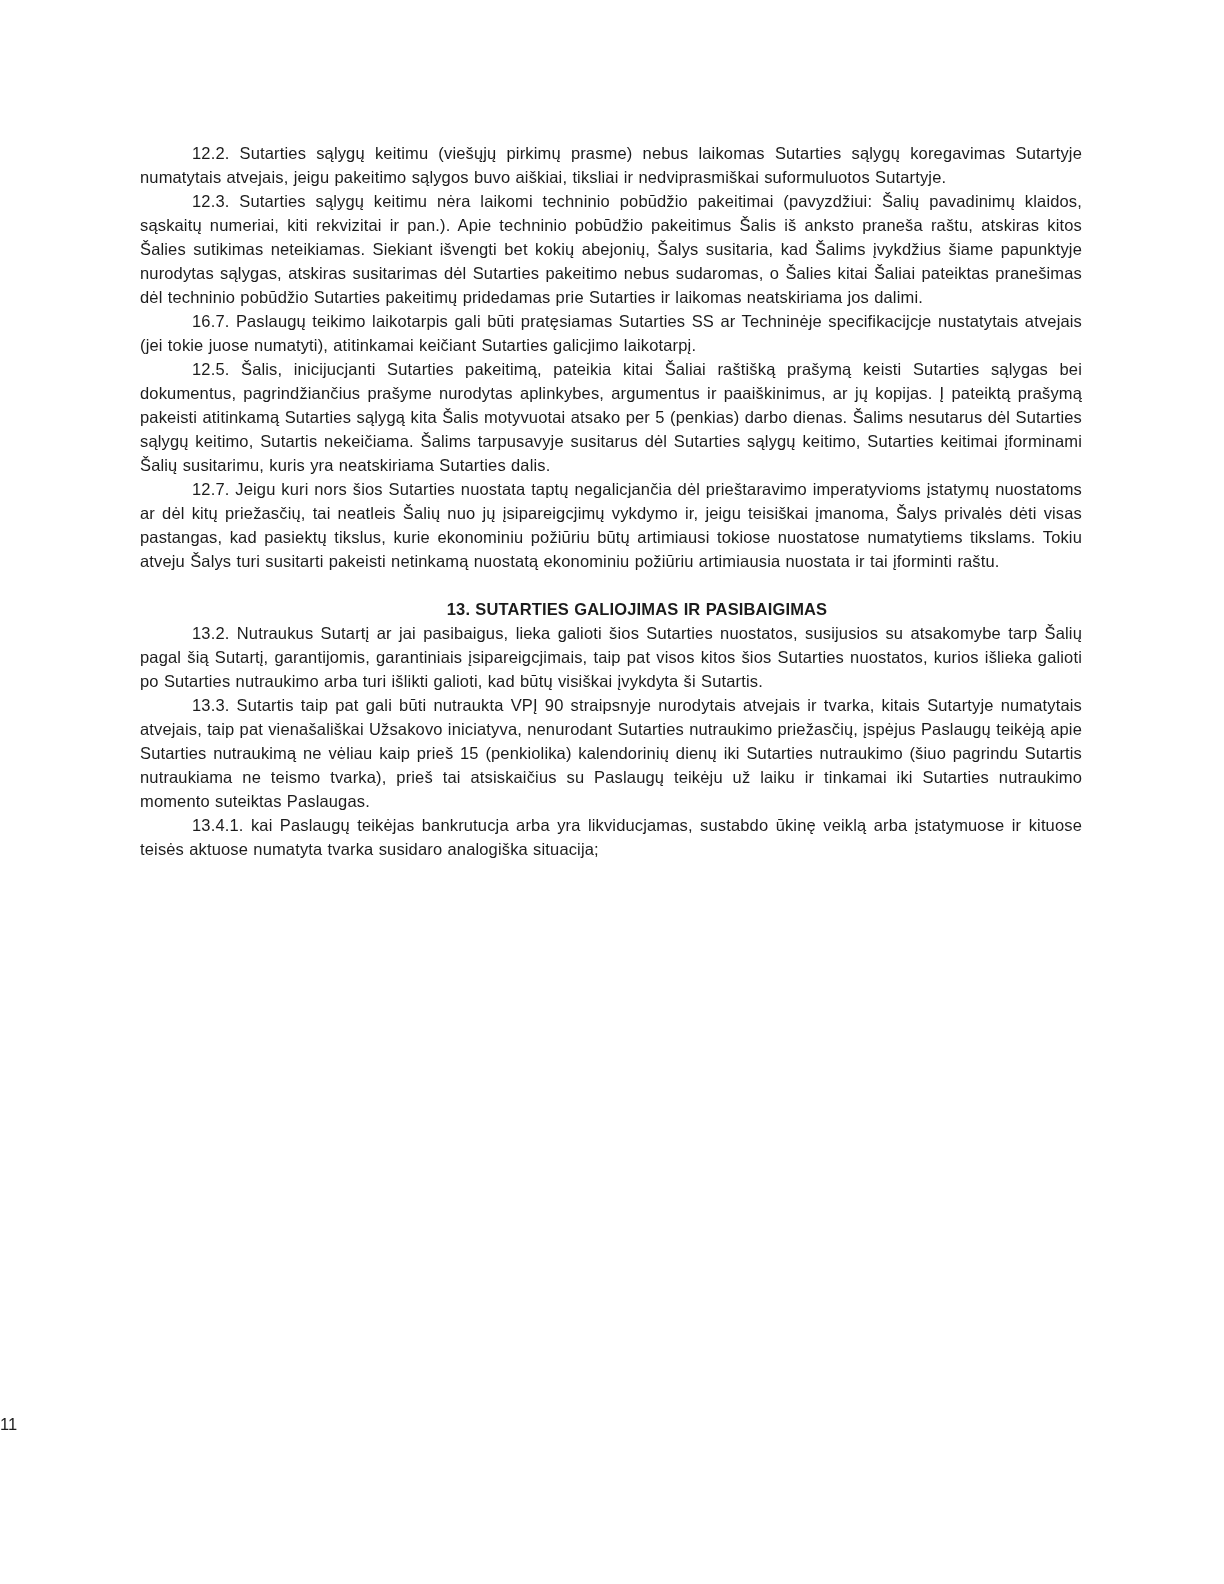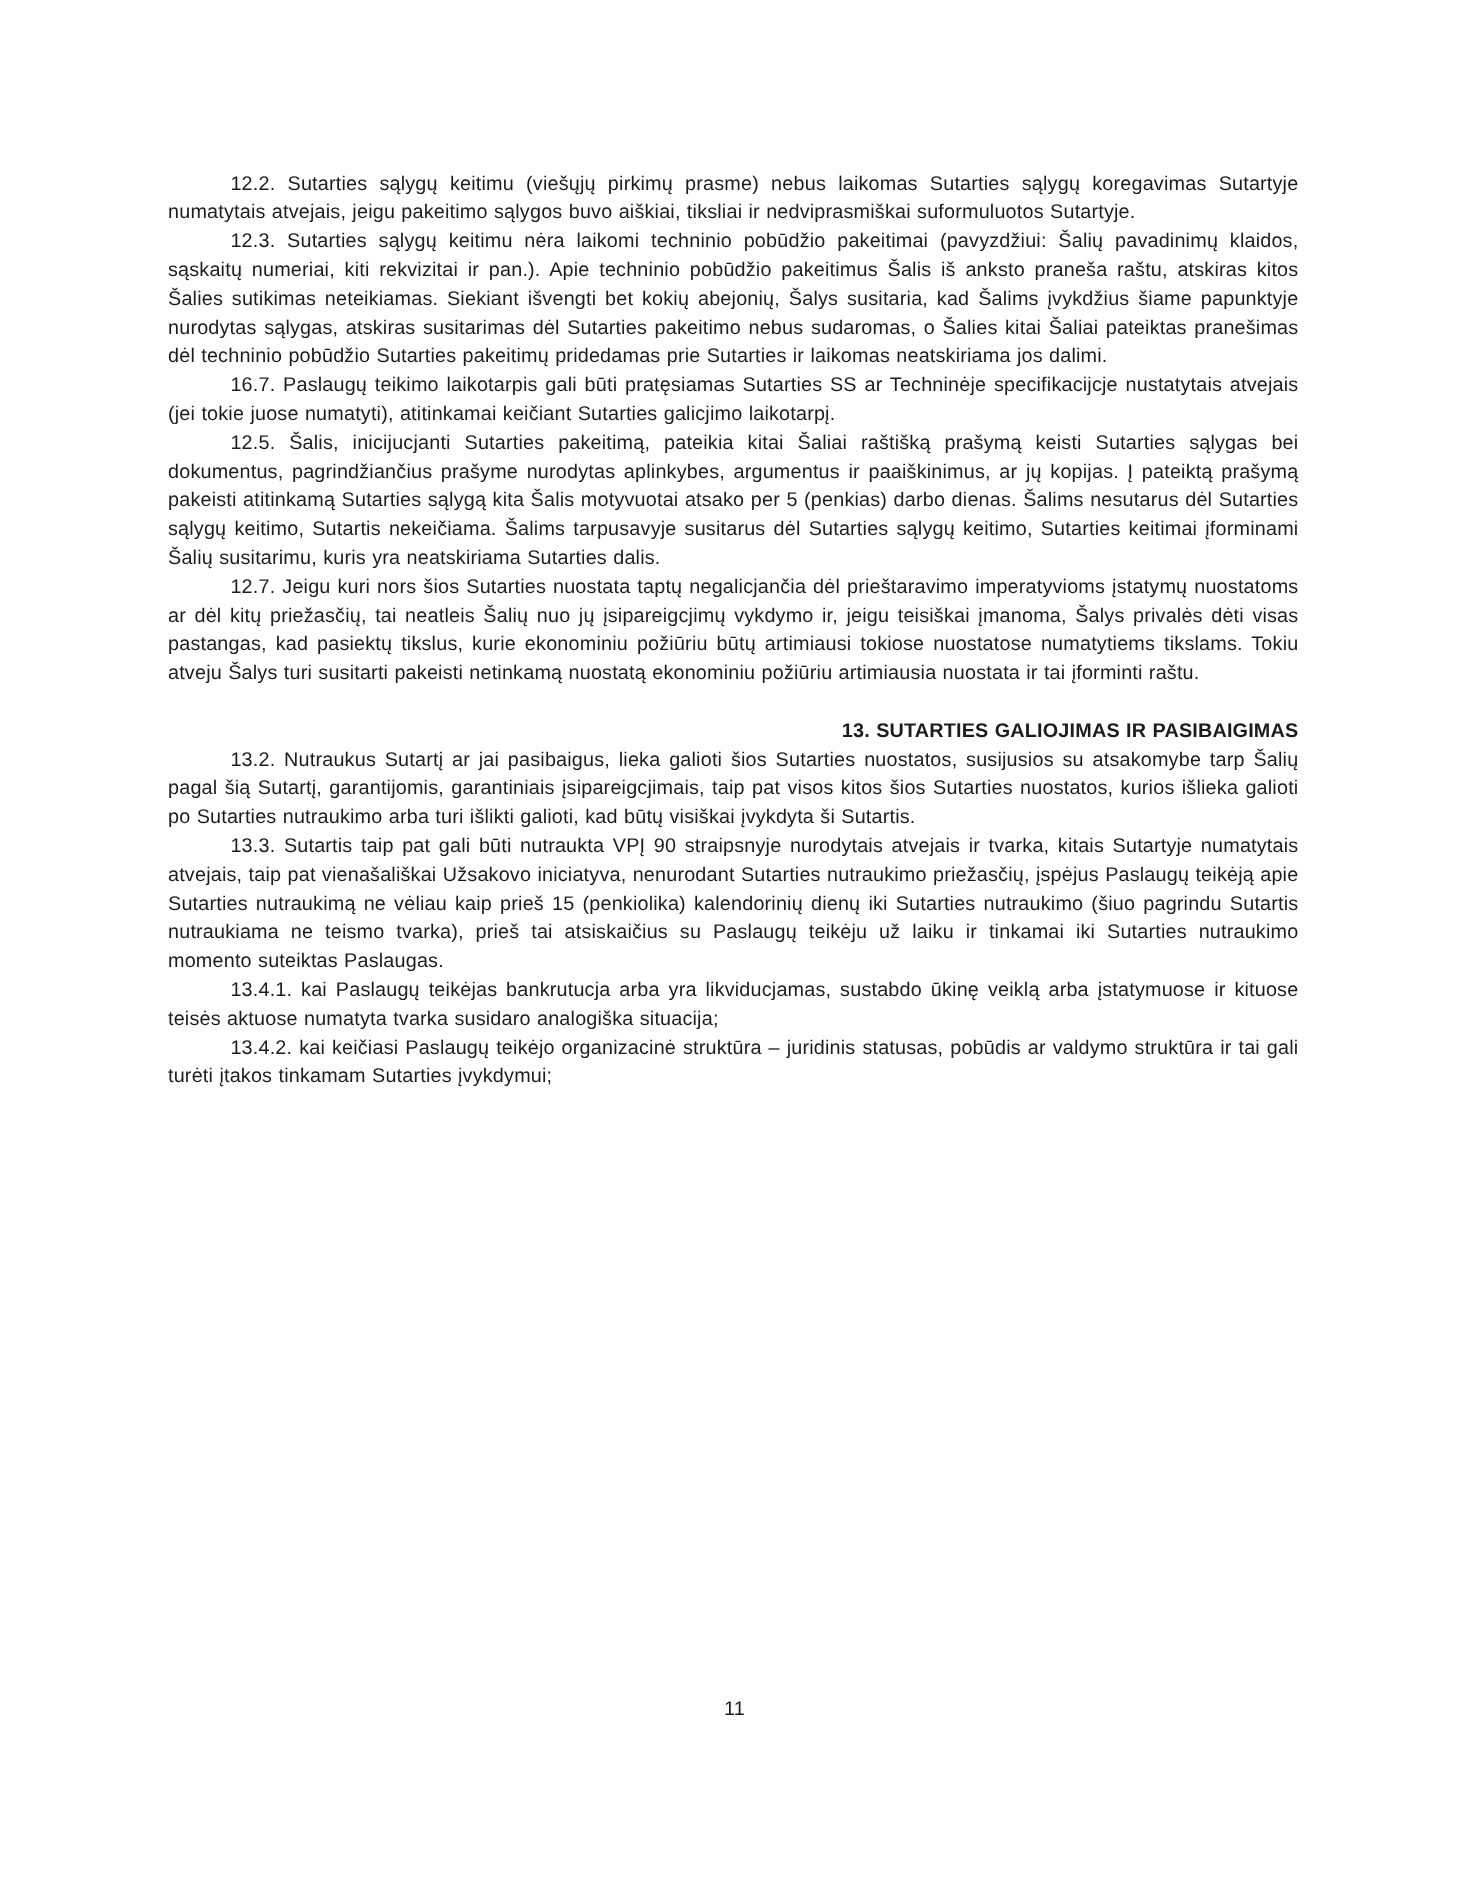--- a/index.html
+++ b/index.html
@@ -23,40 +23,39 @@
     font-size: 16.5px;
     line-height: 24px;
     text-align: justify;
     text-indent: 52px;
     letter-spacing: 0.15px;
     word-spacing: 0.5px;
   }
   .heading {
     font-weight: bold;
     margin-top: 24px;
-    text-align: right;
+    text-align: center;
   }
   .page-number {
     position: absolute;
     bottom: 90px;
     left: 0;
     width: 100%;
-    text-align: center;
+    text-align: left;
     font-size: 16.5px;
     color: #1c1c1c;
   }
 </style>
 </head>
 <body>
 
 <div class="page">
   <p class="para">12.2. Sutarties sąlygų keitimu (viešųjų pirkimų prasme) nebus laikomas Sutarties sąlygų koregavimas Sutartyje numatytais atvejais, jeigu pakeitimo sąlygos buvo aiškiai, tiksliai ir nedviprasmiškai suformuluotos Sutartyje.</p>
   <p class="para">12.3. Sutarties sąlygų keitimu nėra laikomi techninio pobūdžio pakeitimai (pavyzdžiui: Šalių pavadinimų klaidos, sąskaitų numeriai, kiti rekvizitai ir pan.). Apie techninio pobūdžio pakeitimus Šalis iš anksto praneša raštu, atskiras kitos Šalies sutikimas neteikiamas. Siekiant išvengti bet kokių abejonių, Šalys susitaria, kad Šalims įvykdžius šiame papunktyje nurodytas sąlygas, atskiras susitarimas dėl Sutarties pakeitimo nebus sudaromas, o Šalies kitai Šaliai pateiktas pranešimas dėl techninio pobūdžio Sutarties pakeitimų pridedamas prie Sutarties ir laikomas neatskiriama jos dalimi.</p>
   <p class="para">16.7. Paslaugų teikimo laikotarpis gali būti pratęsiamas Sutarties SS ar Techninėje specifikacijcje nustatytais atvejais (jei tokie juose numatyti), atitinkamai keičiant Sutarties galicjimo laikotarpį.</p>
   <p class="para">12.5. Šalis, inicijucjanti Sutarties pakeitimą, pateikia kitai Šaliai raštišką prašymą keisti Sutarties sąlygas bei dokumentus, pagrindžiančius prašyme nurodytas aplinkybes, argumentus ir paaiškinimus, ar jų  kopijas. Į pateiktą prašymą pakeisti atitinkamą Sutarties sąlygą kita Šalis motyvuotai atsako per 5 (penkias) darbo dienas. Šalims nesutarus dėl Sutarties sąlygų keitimo, Sutartis nekeičiama. Šalims tarpusavyje susitarus dėl Sutarties sąlygų keitimo, Sutarties keitimai įforminami Šalių susitarimu, kuris yra neatskiriama Sutarties dalis.</p>
   <p class="para">12.7. Jeigu kuri nors šios Sutarties nuostata taptų negalicjančia dėl prieštaravimo imperatyvioms įstatymų nuostatoms ar dėl kitų priežasčių, tai neatleis Šalių nuo jų įsipareigcjimų vykdymo ir, jeigu teisiškai įmanoma, Šalys privalės dėti visas pastangas, kad pasiektų tikslus, kurie ekonominiu požiūriu būtų artimiausi tokiose nuostatose numatytiems tikslams. Tokiu atveju Šalys turi susitarti pakeisti netinkamą nuostatą ekonominiu požiūriu artimiausia nuostata ir tai įforminti raštu.</p>
   <p class="para heading">13. SUTARTIES GALIOJIMAS IR PASIBAIGIMAS</p>
   <p class="para">13.2. Nutraukus Sutartį ar jai pasibaigus, lieka galioti šios Sutarties nuostatos, susijusios su atsakomybe tarp Šalių pagal šią Sutartį, garantijomis, garantiniais įsipareigcjimais, taip pat visos kitos šios Sutarties nuostatos, kurios išlieka galioti po Sutarties nutraukimo arba turi išlikti galioti, kad būtų visiškai įvykdyta ši Sutartis.</p>
   <p class="para">13.3. Sutartis taip pat gali būti nutraukta VPĮ 90 straipsnyje nurodytais atvejais ir tvarka, kitais Sutartyje numatytais atvejais, taip pat vienašališkai Užsakovo iniciatyva, nenurodant Sutarties nutraukimo priežasčių, įspėjus Paslaugų teikėją apie Sutarties nutraukimą ne vėliau kaip prieš 15 (penkiolika) kalendorinių dienų iki Sutarties nutraukimo (šiuo pagrindu Sutartis nutraukiama ne teismo tvarka), prieš tai atsiskaičius su Paslaugų teikėju už laiku ir tinkamai iki Sutarties nutraukimo momento suteiktas Paslaugas.</p>
   <p class="para">13.4.1. kai Paslaugų teikėjas bankrutucja arba yra likviducjamas, sustabdo ūkinę veiklą arba įstatymuose ir kituose teisės aktuose numatyta tvarka susidaro analogiška situacija;</p>
-  <p class="para">13.4.2. kai keičiasi Paslaugų teikėjo organizacinė struktūra – juridinis statusas, pobūdis ar valdymo struktūra ir tai gali turėti įtakos tinkamam Sutarties įvykdymui;</p>
   <div class="page-number">11</div>
 </div>
 
 </body></html>

